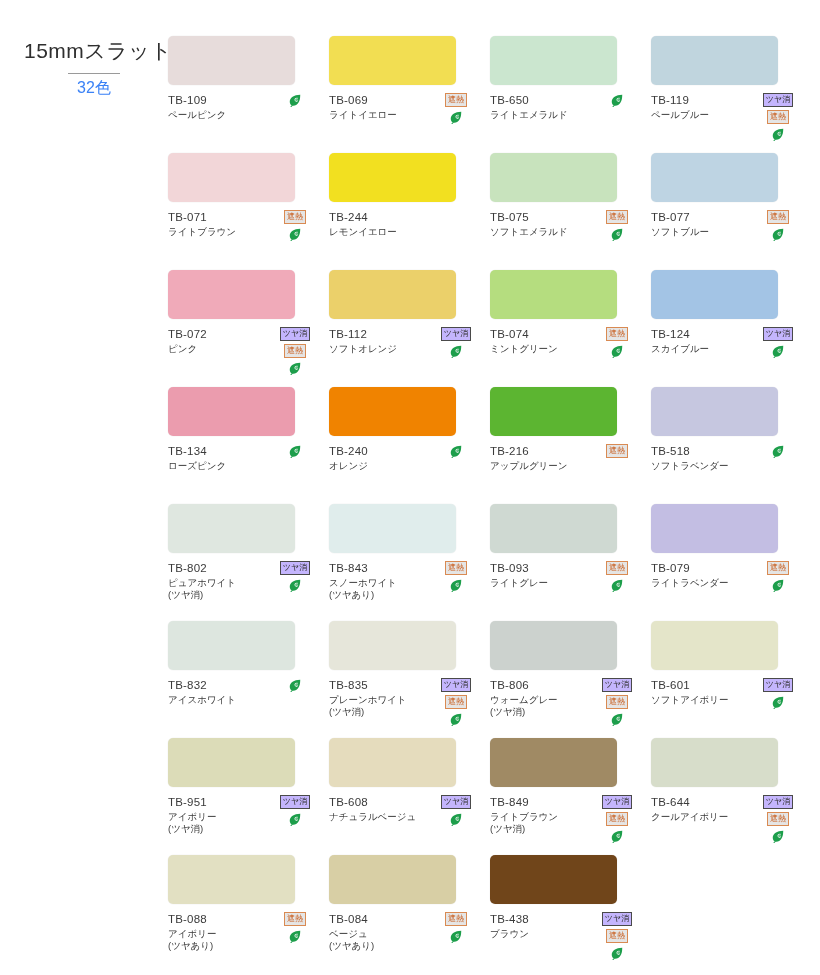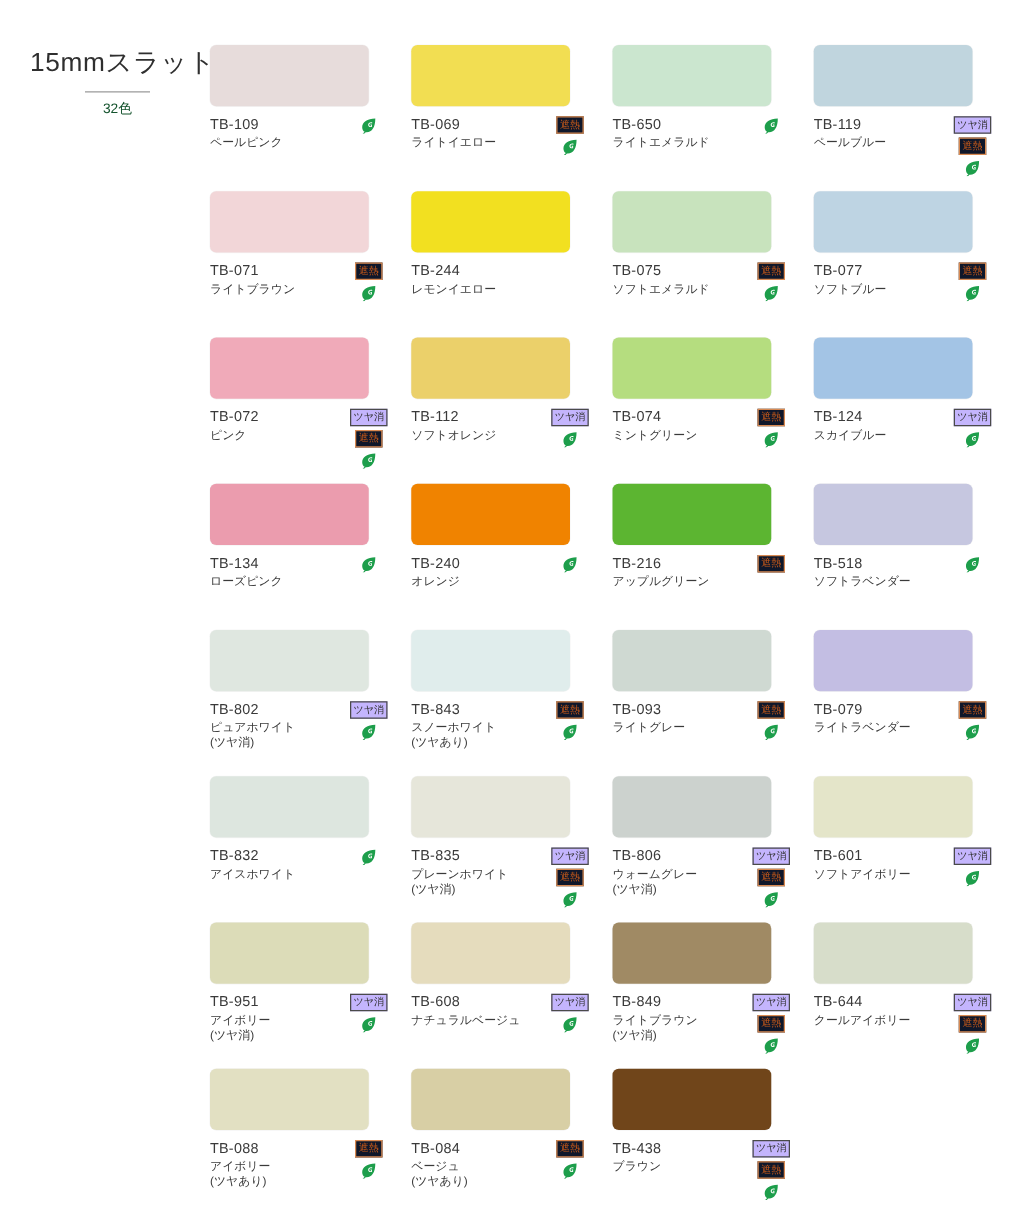--- a/index.html
+++ b/index.html
@@ -38,23 +38,23 @@
     font-weight: 400;
     white-space: nowrap;
   }
   .header-rule {
     width: 52px;
     height: 1px;
     background: #9a9a9a;
     margin: 9px auto 6px auto;
   }
   .header-count {
-    font-size: 11px;
+    font-size: 16px;
     line-height: 15px;
-    color: #14532d;
+    color: #3b82f6;
   }
 
   
   .grid {
     position: absolute;
     left: 168px;
     top: 36px;
     width: 636px;
     display: grid;
     grid-template-columns: repeat(4, 153px);
@@ -129,21 +129,21 @@
     margin-bottom: 3px;
     text-align: center;
   }
   .badge.matte {
     border-color: #4a4a4a;
     color: #303030;
   }
   .badge.heat {
     border-color: #d98a52;
     color: #c85a19;
-    background: #0f172a;
+    background: #e5e5e5;
   }
   .leaf {
     width: 14px;
     height: 14px;
     display: block;
     margin-top: 0px;
   }
 </style>
 </head>
 <body>

